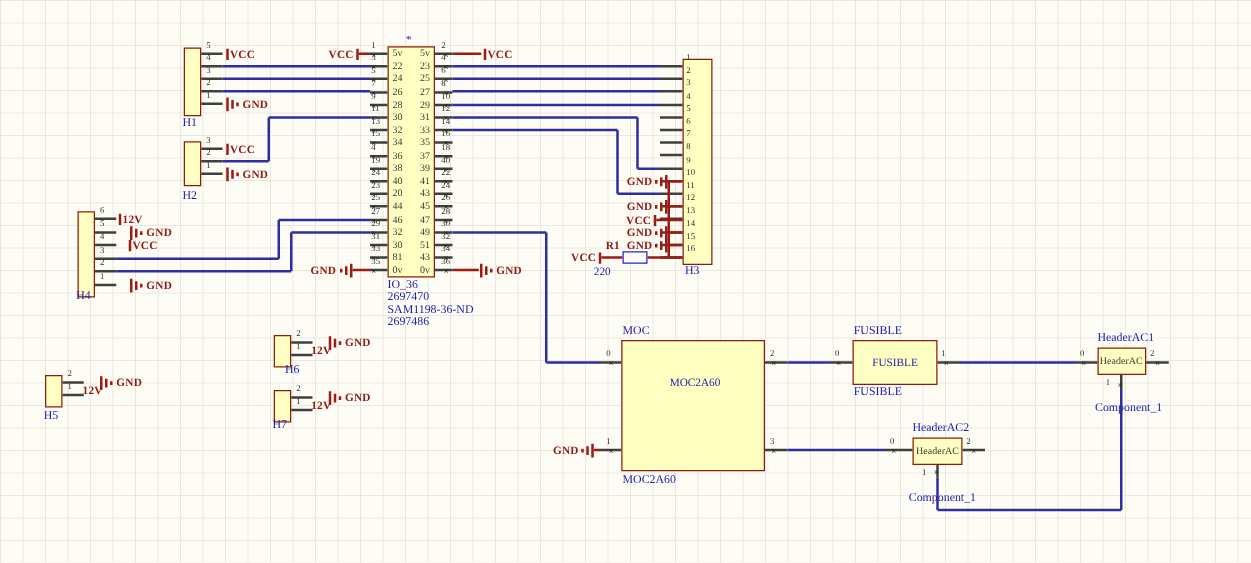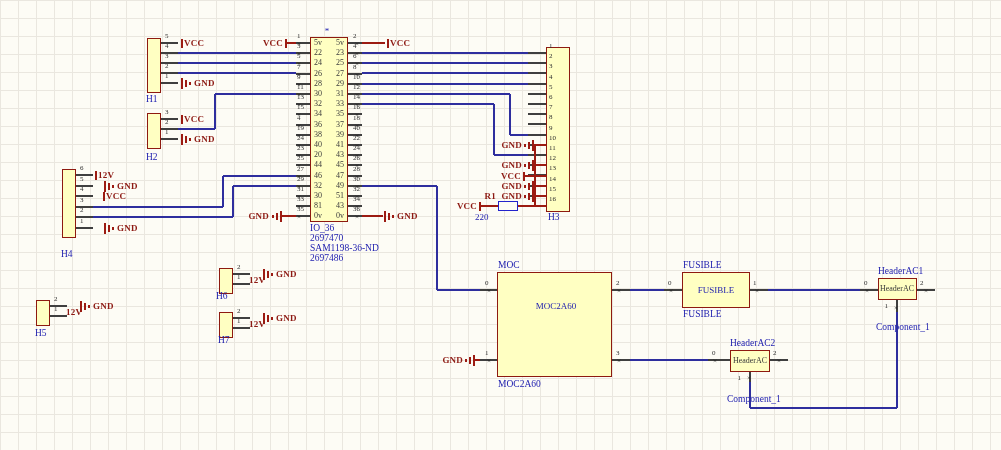--- a/index.html
+++ b/index.html
@@ -47,33 +47,33 @@
     <div class="seg" style="left: 76px; top: 185.4px; width: 17px; height: 1.2px; background: rgb(63, 63, 63);"></div>
     <div class="t pn" style="left: 80px; top: 176px; transform: none;">5</div>
     <div class="seg" style="left: 76px; top: 195.4px; width: 17px; height: 1.2px; background: rgb(63, 63, 63);"></div>
     <div class="t pn" style="left: 80px; top: 186px; transform: none;">4</div>
     <div class="seg" style="left: 76px; top: 206.4px; width: 17px; height: 1.2px; background: rgb(63, 63, 63);"></div>
     <div class="t pn" style="left: 80px; top: 197px; transform: none;">3</div>
     <div class="seg" style="left: 76px; top: 216.4px; width: 17px; height: 1.2px; background: rgb(63, 63, 63);"></div>
     <div class="t pn" style="left: 80px; top: 207px; transform: none;">2</div>
     <div class="seg" style="left: 76px; top: 227.4px; width: 17px; height: 1.2px; background: rgb(63, 63, 63);"></div>
     <div class="t pn" style="left: 80px; top: 218px; transform: none;">1</div>
-    <div class="t des" style="left: 61px; top: 250px; transform: none; font-family: Liberation Serif, serif;">H4</div>
+    <div class="t des" style="left: 61px; top: 233px; transform: none; font-family: Liberation Serif, serif;">H4</div>
     <div class="box" style="left: 36px; top: 300px; width: 14px; height: 26px;"></div>
     <div class="seg" style="left: 50px; top: 305.4px; width: 17px; height: 1.2px; background: rgb(63, 63, 63);"></div>
     <div class="t pn" style="left: 54px; top: 296px; transform: none;">2</div>
     <div class="seg" style="left: 50px; top: 315.4px; width: 17px; height: 1.2px; background: rgb(63, 63, 63);"></div>
     <div class="t pn" style="left: 54px; top: 306px; transform: none;">1</div>
     <div class="t des" style="left: 35px; top: 329.25px; transform: none;">H5</div>
     <div class="box" style="left: 219px; top: 268px; width: 14px; height: 26px;"></div>
     <div class="seg" style="left: 233px; top: 273.4px; width: 17px; height: 1.2px; background: rgb(63, 63, 63);"></div>
     <div class="t pn" style="left: 237px; top: 264px; transform: none;">2</div>
     <div class="seg" style="left: 233px; top: 283.4px; width: 17px; height: 1.2px; background: rgb(63, 63, 63);"></div>
     <div class="t pn" style="left: 237px; top: 274px; transform: none;">1</div>
-    <div class="t des" style="left: 216px; top: 292.25px; transform: none;">H6</div>
+    <div class="t des" style="left: 228px; top: 292.25px; transform: none;">H6</div>
     <div class="box" style="left: 219px; top: 312px; width: 14px; height: 26px;"></div>
     <div class="seg" style="left: 233px; top: 317.4px; width: 17px; height: 1.2px; background: rgb(63, 63, 63);"></div>
     <div class="t pn" style="left: 237px; top: 308px; transform: none;">2</div>
     <div class="seg" style="left: 233px; top: 327.4px; width: 17px; height: 1.2px; background: rgb(63, 63, 63);"></div>
     <div class="t pn" style="left: 237px; top: 318px; transform: none;">1</div>
     <div class="t des" style="left: 218px; top: 336.25px; transform: none;">H7</div>
     <div class="bar" style="left: 181px; top: 38.5px; width: 1.5px; height: 9px; background: rgb(156, 27, 18);"></div>
     <div class="t net" style="left: 184px; top: 38.5px; transform: none;">VCC</div>
     <div class="bar" style="left: 181px; top: 77.5px; width: 1.5px; height: 11px; background: rgb(156, 27, 18);"></div>
     <div class="bar" style="left: 185px; top: 79.5px; width: 1.5px; height: 7px; background: rgb(156, 27, 18);"></div>

